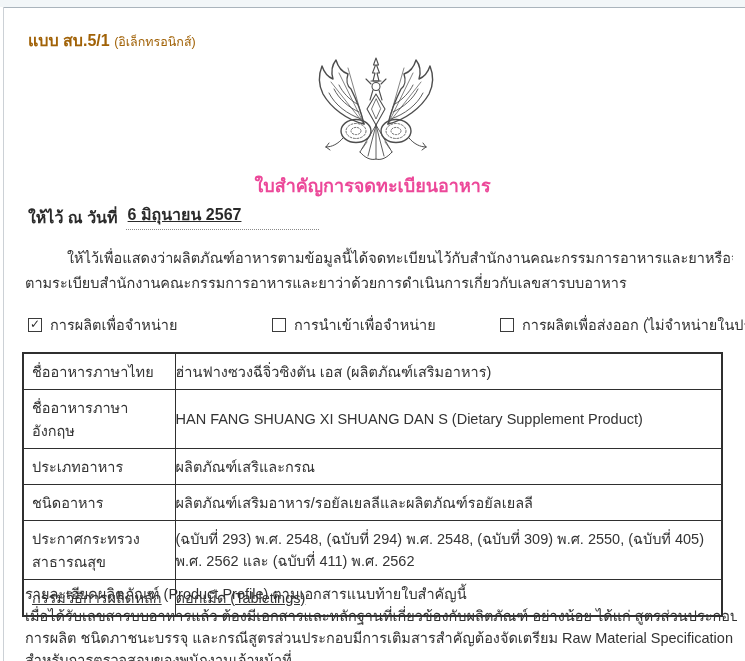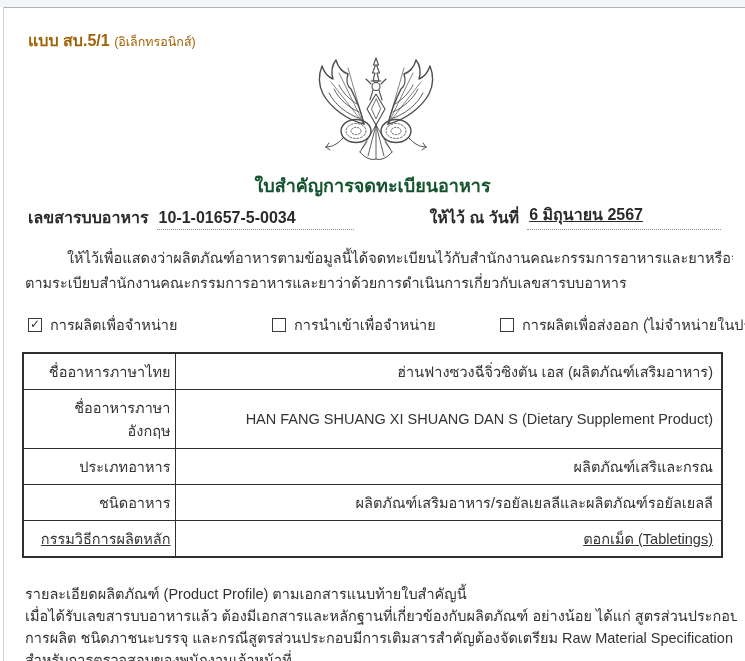--- a/index.html
+++ b/index.html
@@ -16,21 +16,21 @@
   .page-left-line { position:absolute; top:7px; left:3px; bottom:0; border-left:1px solid #ccd1d6; }
 
   .form-code { position:absolute; top:28px; left:28px; font-size:16px; font-weight:700; color:#a16207; }
   .form-code .suffix { font-size:12.5px; font-weight:400; }
 
   .emblem { position:absolute; top:56px; left:300px; width:152px; height:112px; }
   .emblem svg { width:100%; height:100%; }
 
   .doc-title {
     position:absolute; top:171px; left:0; right:0;
-    text-align:center; font-size:18px; font-weight:700; color:#14532d;
+    text-align:center; font-size:18px; font-weight:700; color:#ec4899;
   }
 
   .serial-row {
     position:absolute; top:202px; left:28px; right:24px;
     display:flex; justify-content:space-between; align-items:flex-end;
     font-size:16px; font-weight:700; color:#2a2a2a;
   }
   .field-pair { display:flex; align-items:flex-end; gap:8px; white-space:nowrap; }
   .dotted-value { border-bottom:1px dotted #8a8a8a; padding:0 4px 2px 2px; }
   .serial-value { padding-right:58px; }
@@ -46,26 +46,26 @@
   .cbx-item { position:absolute; display:flex; align-items:center; gap:8px; white-space:nowrap; }
   .cbx-item.p1 { left:28px; } .cbx-item.p2 { left:272px;font-family:Liberation Mono, monospace; } .cbx-item.p3 { left:500px; }
   .cbx-box {
     width:14px; height:14px; border:1.6px solid #3b3b3b; background:#fff;
     display:inline-flex; align-items:center; justify-content:center; flex:0 0 auto;
   }
   .cbx-box .check { font-size:12px; font-weight:700; color:#2a2a2a; line-height:1; margin-top:-1px; }
 
   table.cert {
     position:absolute; top:352px; left:22px; width:701px;
-    border-collapse:collapse; font-size:14.5px; color:#333;text-align:right;
+    border-collapse:collapse; font-size:14.5px; color:#333;
   }
   table.cert, table.cert td { border:1px solid #2f2f2f; }
   table.cert { border-width:2px; }
   td.lbl { width:152px; padding:6px 4px 6px 8px; vertical-align:middle; }
-  td.val { padding:6px 8px 6px 10px; vertical-align:middle; line-height:22px; }
+  td.val { padding:6px 8px 6px 0; vertical-align:middle; line-height:22px; }
   tr.r1 td,tr.r2 td { height:36px; }
   tr.r3 td,tr.r4 td { height:35px; }
   tr.r5 td { height:54px; }
   tr.r6 td { height:31px;text-decoration:underline; }
 
   .footer { position:absolute; top:583px; left:25px; right:8px; font-size:14.5px; line-height:22px; color:#333; }
   .footer div { white-space:nowrap; overflow:hidden; }
 </style>
 </head>
 <body>
@@ -117,24 +117,20 @@
     <path d="M75,69 L59,96 M75,69 L67,100 M75,69 L75,103 M75,69 L83,100 M75,69 L91,96" stroke-width="0.9"></path>
     <path d="M59,96 C64,102 70,104.5 75,103 C80,104.5 86,102 91,96" stroke-width="1"></path>
     <path d="M66,86 L61,93 M84,86 L89,93" stroke-width="0.7"></path>
   </svg>
 </div>
 
 <div class="doc-title">ใบสำคัญการจดทะเบียนอาหาร</div>
 
 <div class="serial-row">
   <div class="field-pair">
-    <span>เลขสารบบอาหาร</span>
-    <span class="dotted-value serial-value">10-1-01657-5-0034</span>
-  </div>
-  <div class="field-pair">
     <span>ให้ไว้ ณ วันที่</span>
     <span class="dotted-value date-value">6 มิถุนายน 2567</span>
   </div>
 </div>
 
 <div class="statement">
   <div class="l1">ให้ไว้เพื่อแสดงว่าผลิตภัณฑ์อาหารตามข้อมูลนี้ได้จดทะเบียนไว้กับสำนักงานคณะกรรมการอาหารและยาหรือจังหวัด</div>
   <div class="l2">ตามระเบียบสำนักงานคณะกรรมการอาหารและยาว่าด้วยการดำเนินการเกี่ยวกับเลขสารบบอาหาร</div>
 </div>
 
@@ -166,20 +162,24 @@
     <td class="val">HAN FANG SHUANG XI SHUANG DAN S (Dietary Supplement Product)</td>
   </tr>
   <tr class="r3">
     <td class="lbl">ประเภทอาหาร</td>
     <td class="val">ผลิตภัณฑ์เสริและกรณ</td>
   </tr>
   <tr class="r4">
     <td class="lbl">ชนิดอาหาร</td>
     <td class="val">ผลิตภัณฑ์เสริมอาหาร/รอยัลเยลลีและผลิตภัณฑ์รอยัลเยลลี</td>
   </tr>
+  <tr class="r5">
+    <td class="lbl">ประกาศกระทรวงสาธารณสุข</td>
+    <td class="val">(ฉบับที่ 293) พ.ศ. 2548, (ฉบับที่ 294) พ.ศ. 2548, (ฉบับที่ 309) พ.ศ. 2550, (ฉบับที่ 405) พ.ศ. 2562 และ (ฉบับที่ 411) พ.ศ. 2562</td>
+  </tr>
   <tr class="r6">
     <td class="lbl">กรรมวิธีการผลิตหลัก</td>
     <td class="val">ตอกเม็ด (Tabletings)</td>
   </tr>
 </tbody>
   </table>
 
 <div class="footer">
   <div>รายละเอียดผลิตภัณฑ์ (Product Profile) ตามเอกสารแนบท้ายใบสำคัญนี้</div>
   <div>เมื่อได้รับเลขสารบบอาหารแล้ว ต้องมีเอกสารและหลักฐานที่เกี่ยวข้องกับผลิตภัณฑ์ อย่างน้อย ได้แก่ สูตรส่วนประกอบ ๑๐๐ % รายละเอียดกรรมวิธี</div>

